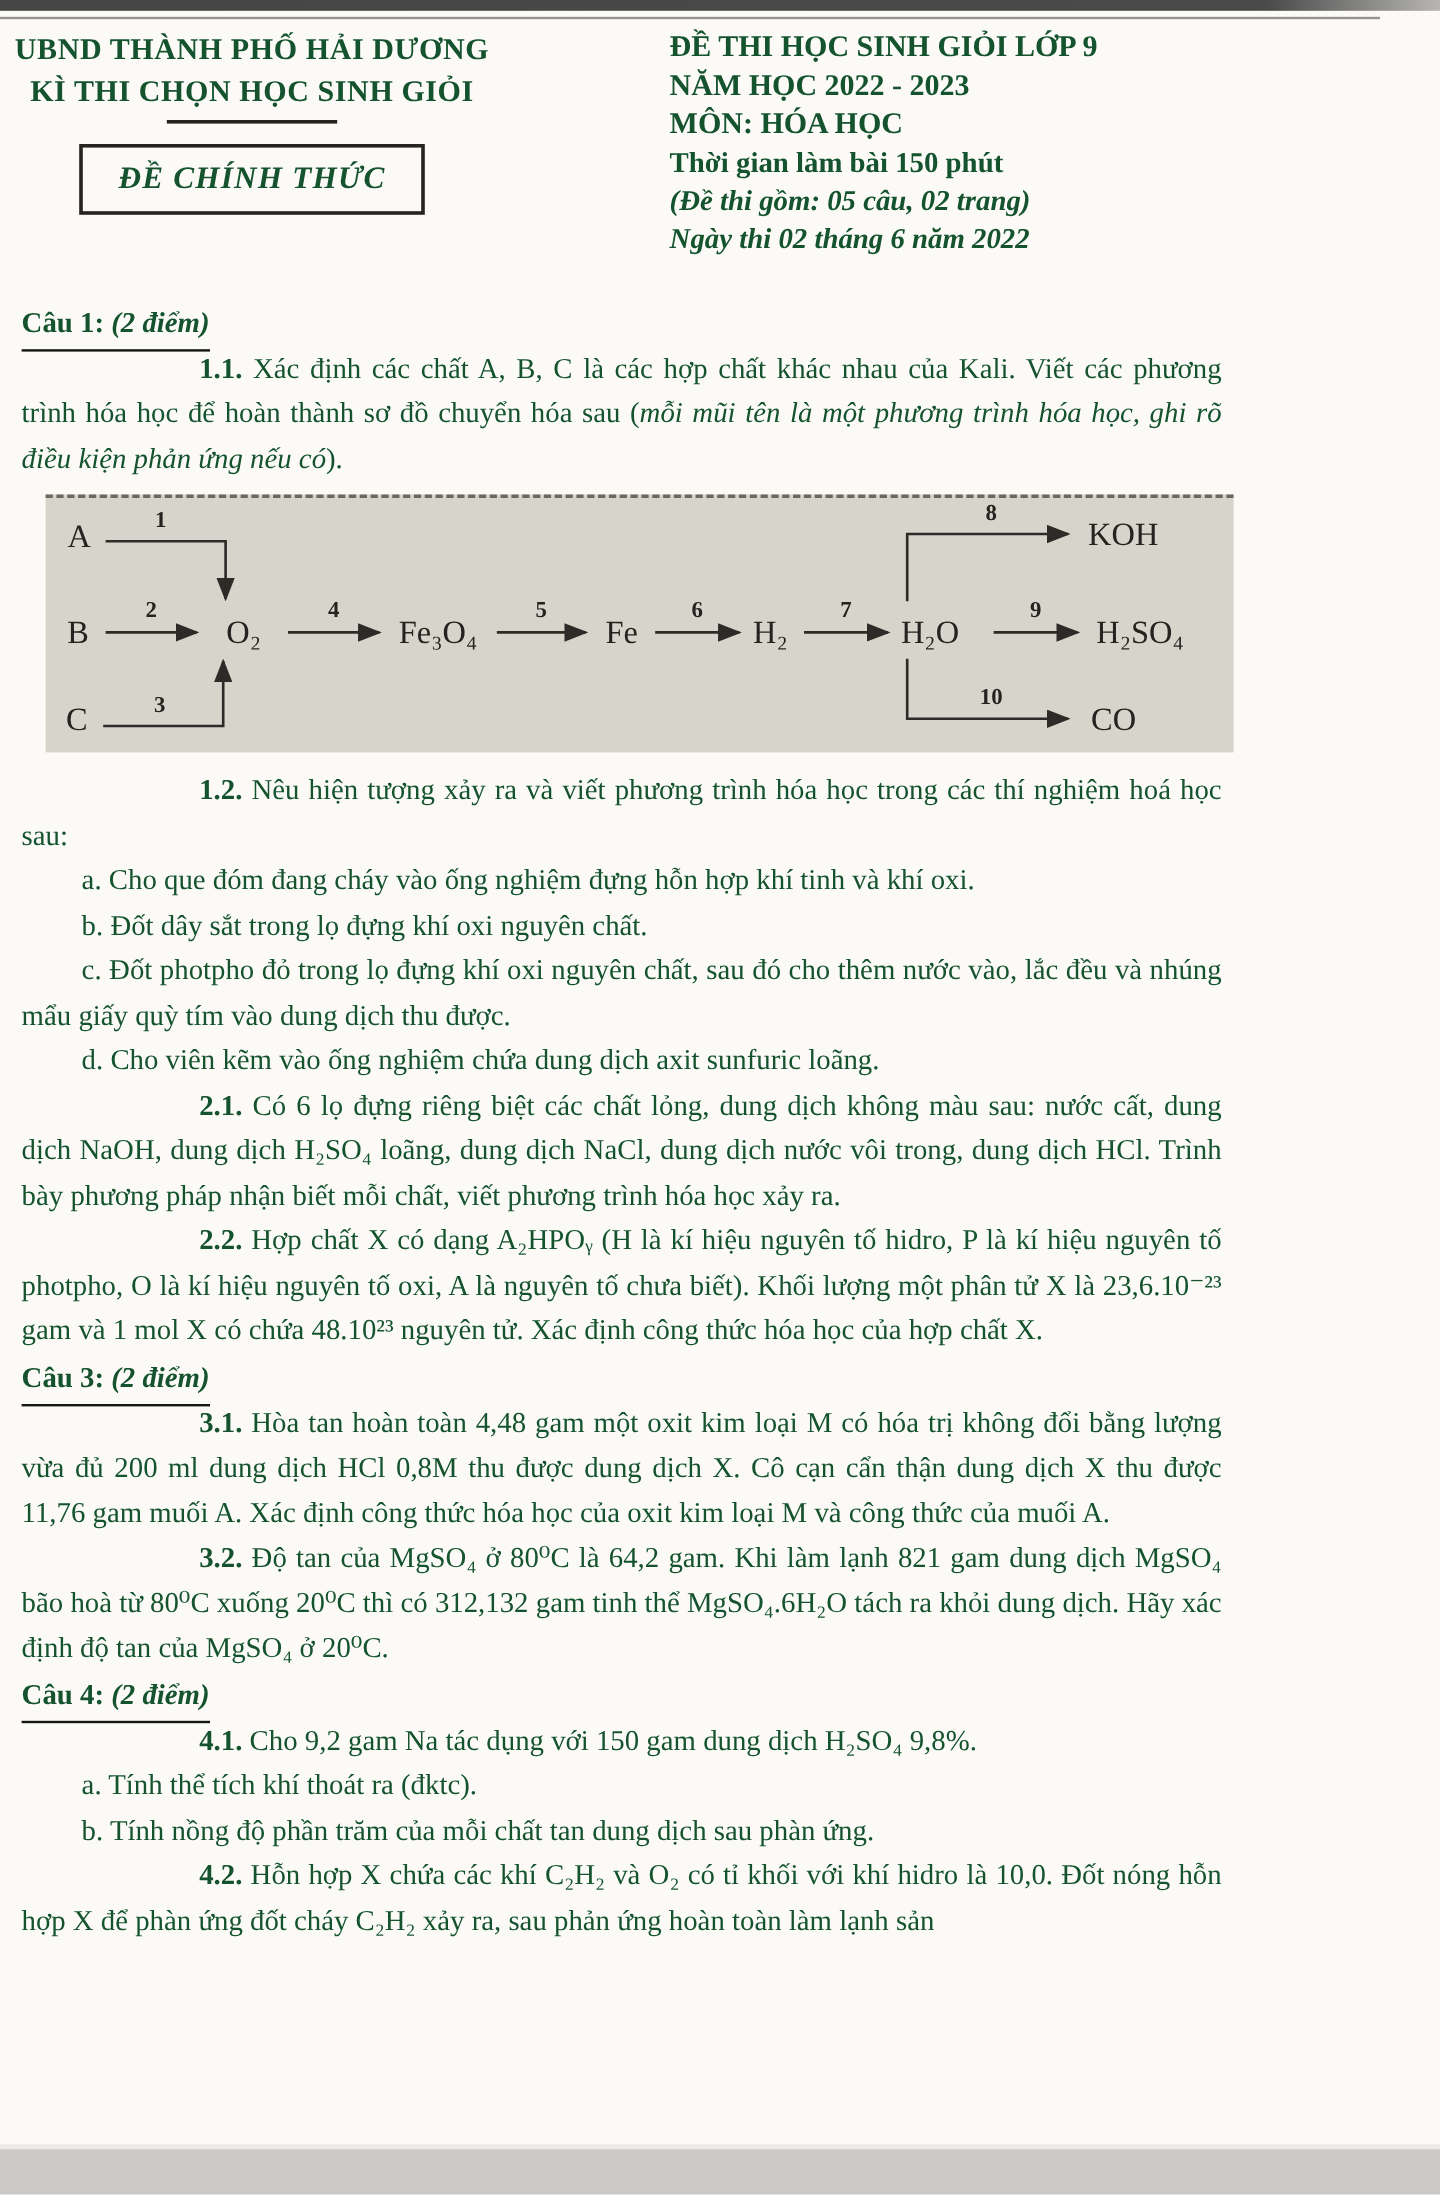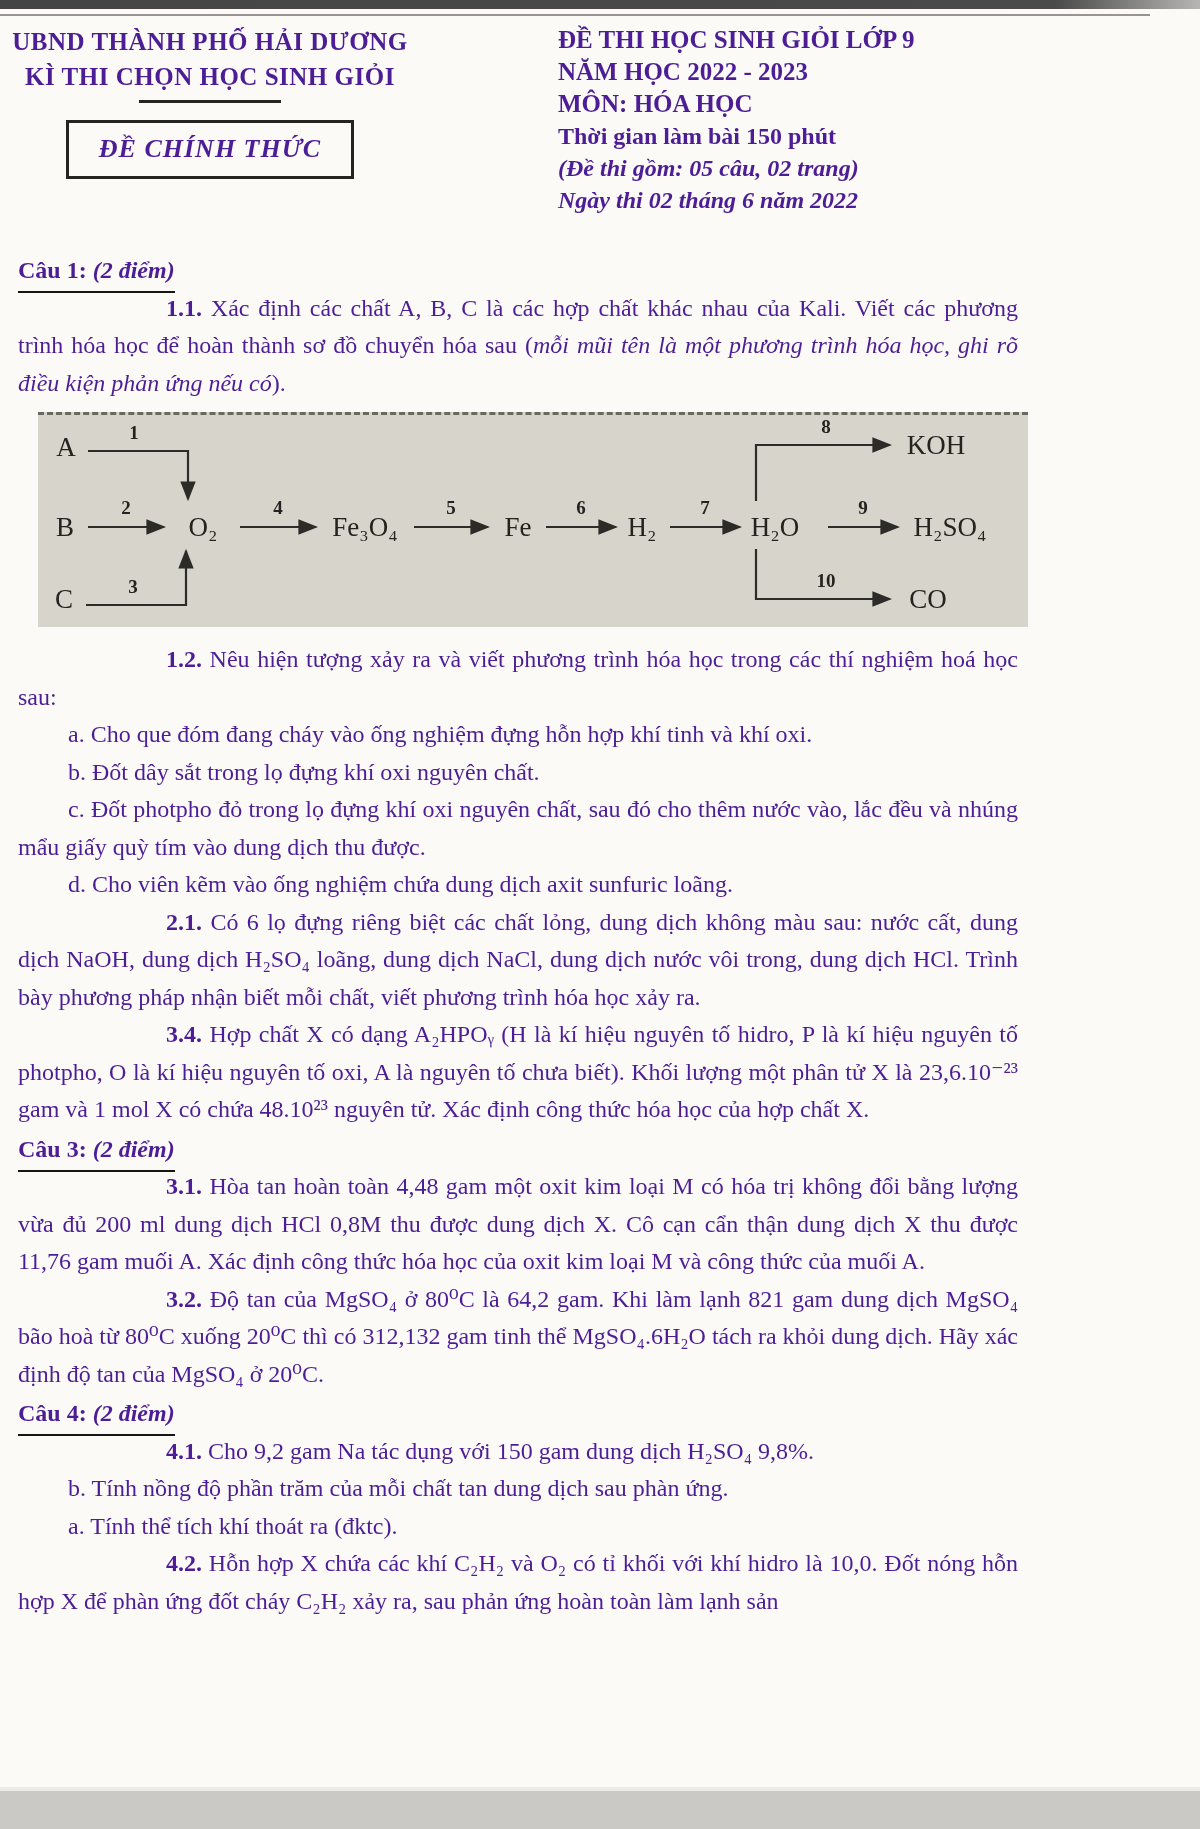--- a/index.html
+++ b/index.html
@@ -1,18 +1,18 @@
 <!DOCTYPE html>
 <html><head>
 <meta charset="utf-8">
 <style>
   html,body{margin:0;padding:0;background:#ffffff;}
   .page{
     position:relative;width:1200px;height:1829px;overflow:hidden;
-    background:#fbfaf7;color:#4c1d95;
+    background:#fbfaf7;color:#14532d;
     font-family:"Liberation Serif","DejaVu Serif",serif;
   }
   .top-bar{position:absolute;top:0;left:0;width:1200px;height:9px;
     background:linear-gradient(90deg,#454545 0%,#4a4a4a 88%,#b7b6b4 100%);}
   .top-line{position:absolute;top:14px;left:0;width:1150px;height:2px;background:#979492;}
   .bottom-strip{position:absolute;bottom:38px;left:0;width:1200px;height:4px;background:#eceae6;}
   .bottom-bar{position:absolute;bottom:0;left:0;width:1200px;height:38px;background:#cac9c6;}
 
   .header{position:absolute;top:18px;left:0;width:1200px;height:232px;}
   .h-left{position:absolute;left:0;top:10px;width:420px;text-align:center;}
@@ -131,33 +131,33 @@
     </div>
 
     <p class="para"><b>1.2.</b><span> Nêu hiện tượng xảy ra và viết phương trình hóa học trong các thí nghiệm hoá học sau:</span></p>
 
     <p class="item">a. Cho que đóm đang cháy vào ống nghiệm đựng hỗn hợp khí tinh và khí oxi.</p>
     <p class="item">b. Đốt dây sắt trong lọ đựng khí oxi nguyên chất.</p>
     <p class="item">c. Đốt photpho đỏ trong lọ đựng khí oxi nguyên chất, sau đó cho thêm nước vào, lắc đều và nhúng mẩu giấy quỳ tím vào dung dịch thu được.</p>
     <p class="item">d. Cho viên kẽm vào ống nghiệm chứa dung dịch axit sunfuric loãng.</p>
 
     <p class="para"><b>2.1.</b><span> Có 6 lọ đựng riêng biệt các chất lỏng, dung dịch không màu sau: nước cất, dung dịch NaOH, dung dịch H₂SO₄ loãng, dung dịch NaCl, dung dịch nước vôi trong, dung dịch HCl. Trình bày phương pháp nhận biết mỗi chất, viết phương trình hóa học xảy ra.</span></p>
-    <p class="para"><b>3.4.</b><span> Hợp chất X có dạng A₂HPOᵧ (H là kí hiệu nguyên tố hidro, P là kí hiệu nguyên tố photpho, O là kí hiệu nguyên tố oxi, A là nguyên tố chưa biết). Khối lượng một phân tử X là 23,6.10⁻²³ gam và 1 mol X có chứa 48.10²³ nguyên tử. Xác định công thức hóa học của hợp chất X.</span></p>
+    <p class="para"><b>2.2.</b><span> Hợp chất X có dạng A₂HPOᵧ (H là kí hiệu nguyên tố hidro, P là kí hiệu nguyên tố photpho, O là kí hiệu nguyên tố oxi, A là nguyên tố chưa biết). Khối lượng một phân tử X là 23,6.10⁻²³ gam và 1 mol X có chứa 48.10²³ nguyên tử. Xác định công thức hóa học của hợp chất X.</span></p>
 
     <div class="sec-heading">
       <span class="hd"><b>Câu 3:</b><i> (2 điểm)</i></span>
     </div>
     <p class="para"><b>3.1.</b><span> Hòa tan hoàn toàn 4,48 gam một oxit kim loại M có hóa trị không đổi bằng lượng vừa đủ 200 ml dung dịch HCl 0,8M thu được dung dịch X. Cô cạn cẩn thận dung dịch X thu được 11,76 gam muối A. Xác định công thức hóa học của oxit kim loại M và công thức của muối A.</span></p>
     <p class="para"><b>3.2.</b><span> Độ tan của MgSO₄ ở 80⁰C là 64,2 gam. Khi làm lạnh 821 gam dung dịch MgSO₄ bão hoà từ 80⁰C xuống 20⁰C thì có 312,132 gam tinh thể MgSO₄.6H₂O tách ra khỏi dung dịch. Hãy xác định độ tan của MgSO₄ ở 20⁰C.</span></p>
 
     <div class="sec-heading">
       <span class="hd"><b>Câu 4:</b><i> (2 điểm)</i></span>
     </div>
     <p class="para"><b>4.1.</b><span> Cho 9,2 gam Na tác dụng với 150 gam dung dịch H₂SO₄ 9,8%.</span></p>
+    <p class="item">a. Tính thể tích khí thoát ra (đktc).</p>
     <p class="item">b. Tính nồng độ phần trăm của mỗi chất tan dung dịch sau phàn ứng.</p>
-    <p class="item">a. Tính thể tích khí thoát ra (đktc).</p>
     <p class="para"><b>4.2.</b><span> Hỗn hợp X chứa các khí C₂H₂ và O₂ có tỉ khối với khí hidro là 10,0. Đốt nóng hỗn hợp X để phàn ứng đốt cháy C₂H₂ xảy ra, sau phản ứng hoàn toàn làm lạnh sản</span></p>
 
   </div>
 
   <div class="bottom-strip"></div>
   <div class="bottom-bar"></div>
 </div>
 
 </body></html>

